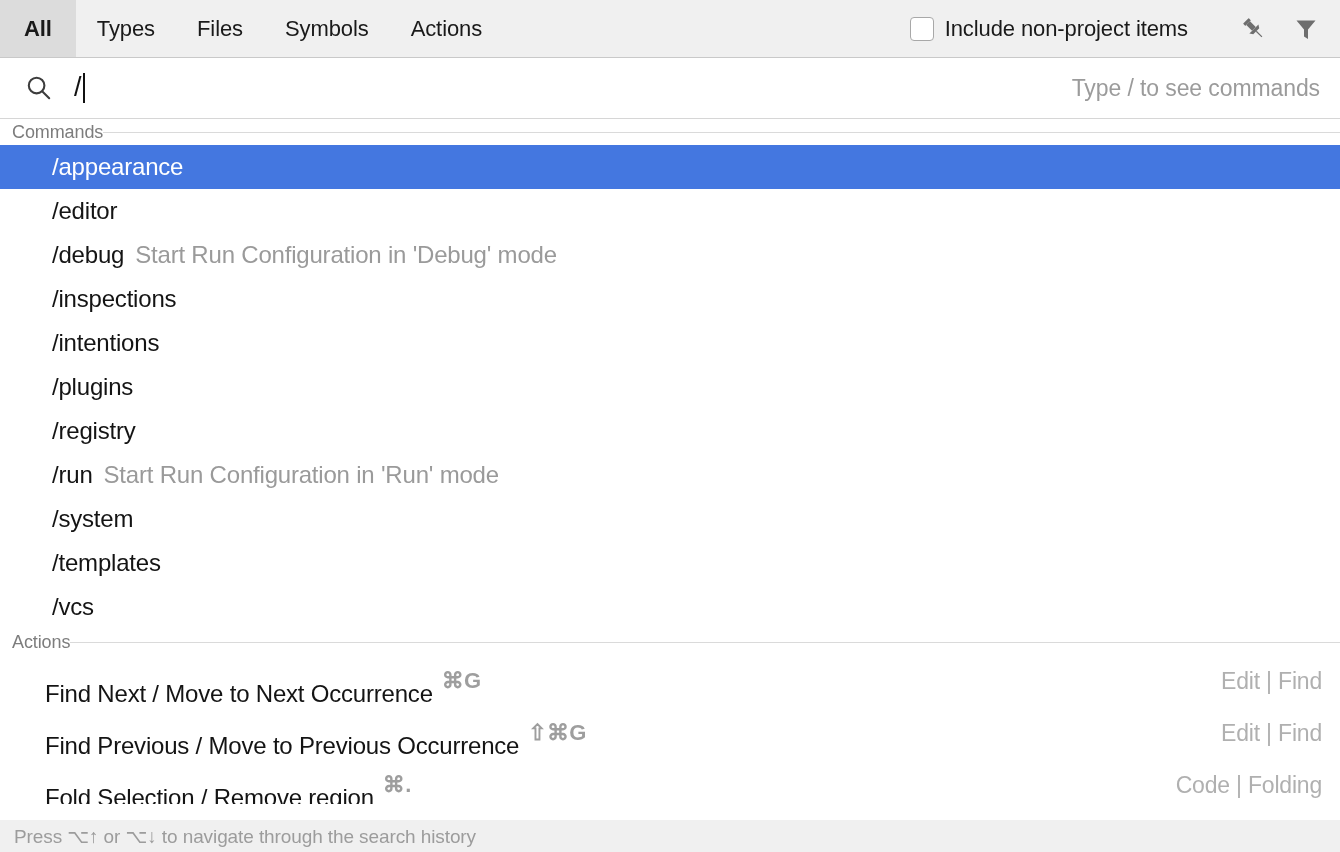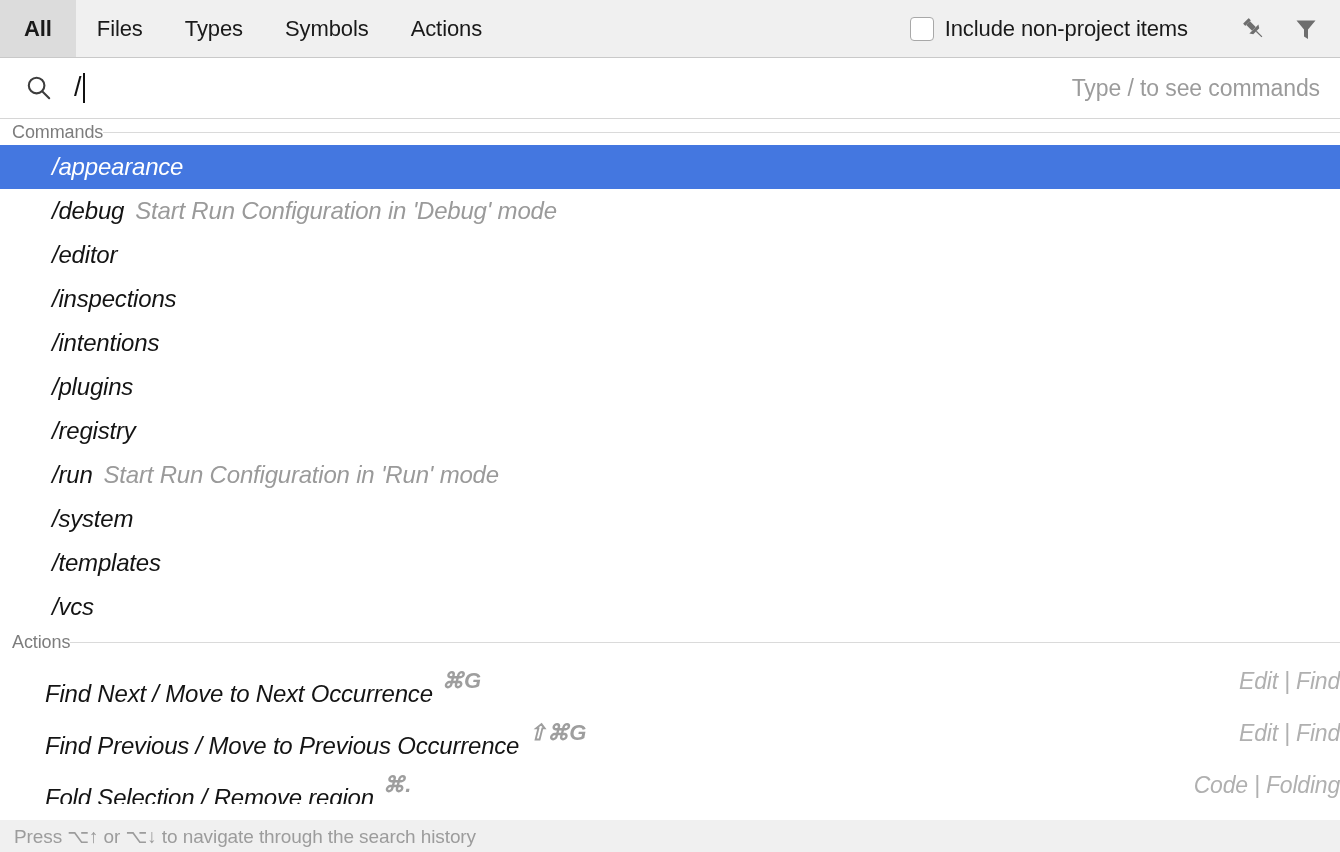--- a/index.html
+++ b/index.html
@@ -157,26 +157,26 @@
     flex: 1 1 auto;
     height: 1px;
     background: #dadada;
   }
 
   .row {
     height: 44px;
     display: flex;
     align-items: center;
     padding-left: 52px;
+    padding-right: 18px;
     font-size: 24px;
     color: #141414;
     white-space: nowrap;
     cursor: default;
     letter-spacing: -0.2px;
-    font-style: italic;
   }
   .row.selected {
     background: #4477e0;
     color: #ffffff;
   }
   .row .cmd-name { }
   .row .cmd-desc {
     color: #9a9a9a;
     margin-left: 11px;
   }
@@ -223,24 +223,24 @@
 <body>
 
 <div id="root">
 
   <div class="tabbar">
     <div class="tabs">
       <div class="tab selected first">
         <span>All</span>
       </div>
       <div class="tab">
+        <span>Types</span>
+      </div>
+      <div class="tab">
         <span>Files</span>
-      </div>
-      <div class="tab">
-        <span>Types</span>
       </div>
       <div class="tab">
         <span>Symbols</span>
       </div>
       <div class="tab">
         <span>Actions</span>
       </div>
     </div>
 
     <div class="header-right">
@@ -283,25 +283,25 @@
 
     <div class="group-head">
       <span class="gh-label">Commands</span>
       <span class="gh-rule"></span>
     </div>
 
     <div class="row selected">
       <span class="cmd-name">/appearance</span>
     </div>
     <div class="row">
+      <span class="cmd-name">/editor</span>
+    </div>
+    <div class="row">
       <span class="cmd-name">/debug</span>
       <span class="cmd-desc">Start Run Configuration in 'Debug' mode</span>
-    </div>
-    <div class="row">
-      <span class="cmd-name">/editor</span>
     </div>
     <div class="row">
       <span class="cmd-name">/inspections</span>
     </div>
     <div class="row">
       <span class="cmd-name">/intentions</span>
     </div>
     <div class="row">
       <span class="cmd-name">/plugins</span>
     </div>

